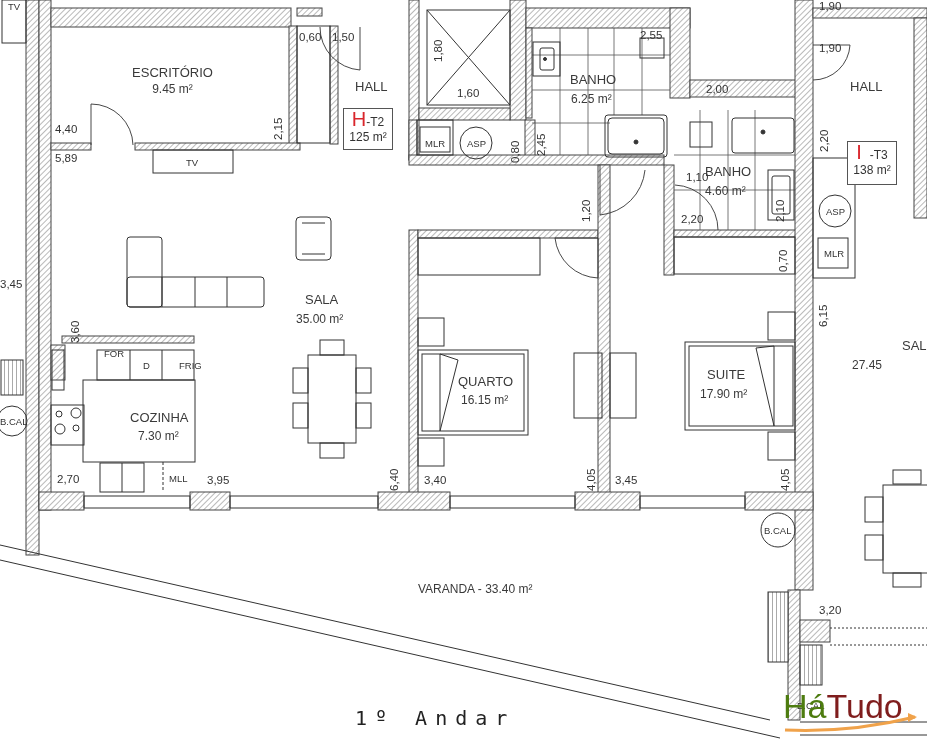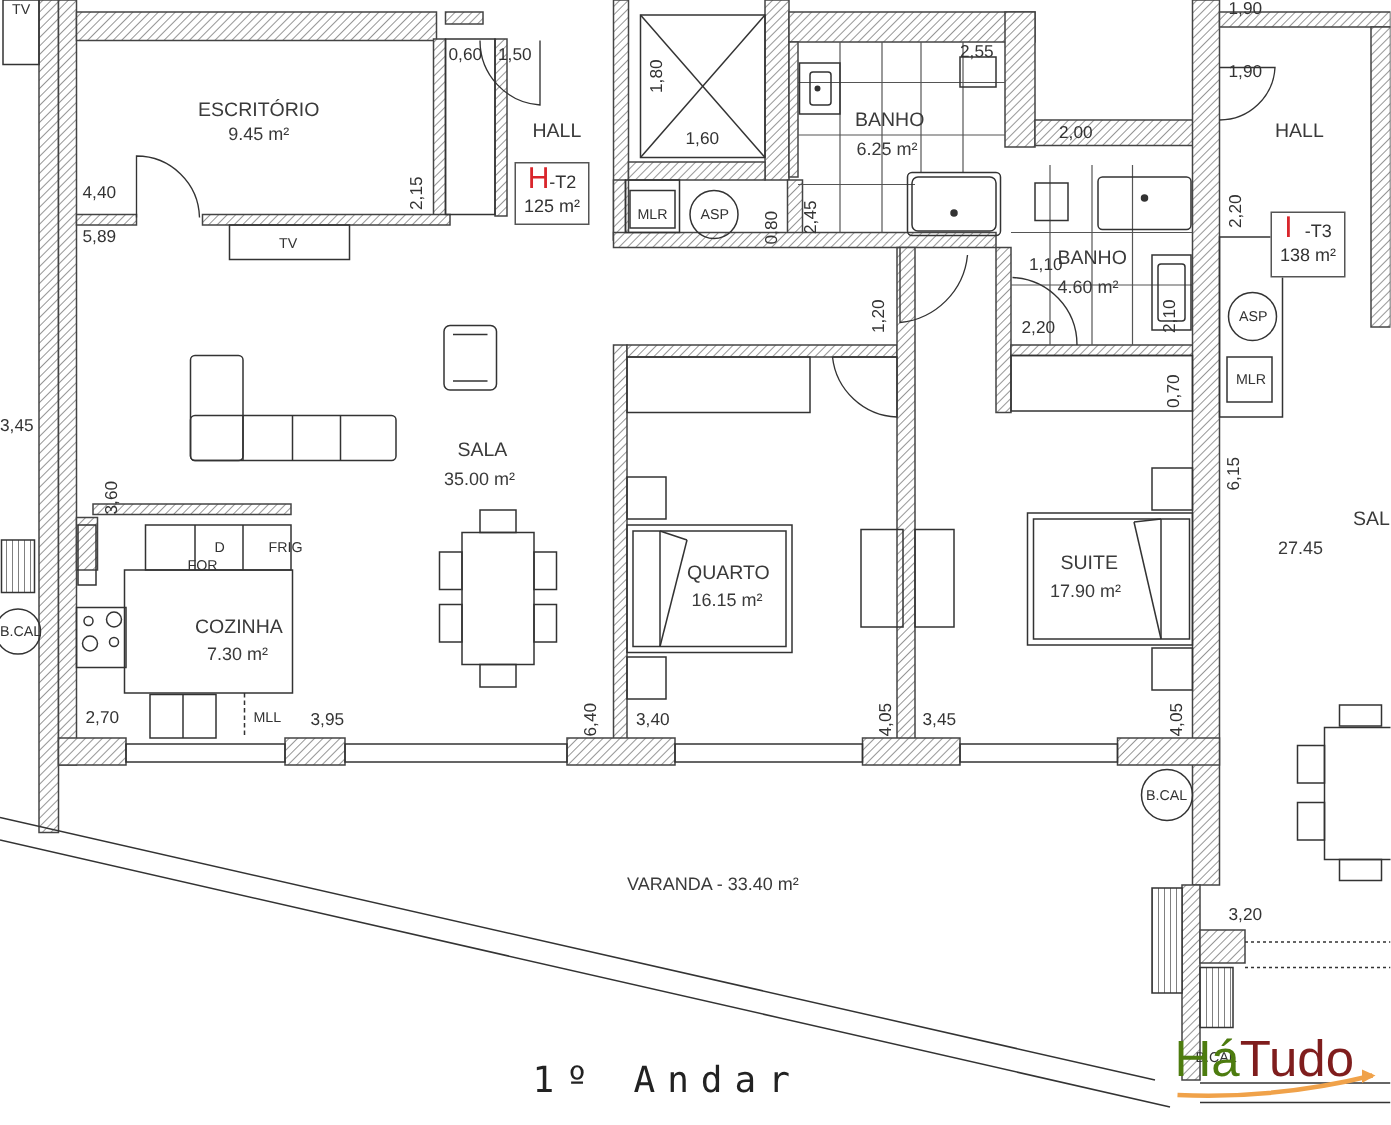--- a/index.html
+++ b/index.html
@@ -8,21 +8,21 @@
   .lbl { position:absolute; font-family:"Liberation Sans", sans-serif; color:#3a3a3a; white-space:nowrap; }
   .room-name { font-size:13px; text-align:center; }
   .room-area { font-size:12px; text-align:center; }
   .dim { font-size:11.5px; color:#333; }
   .vert { transform:rotate(-90deg); transform-origin:left top; }
   .fix { font-size:9.5px; color:#333; }
   .unit-tag { position:absolute; border:1px solid #555; background:#fff; text-align:center; }
   .unit-letter { color:#d9262c; font-size:20px; line-height:20px; }
   .unit-type { font-size:12px; color:#333; }
   .unit-area { font-size:12px; color:#333; display:block; }
-  .title { position:absolute; font-family:"DejaVu Sans Mono", monospace; font-size:24px; letter-spacing:8px; color:#222; }
+  .title { position:absolute; font-family:"DejaVu Sans Mono", monospace; font-size:20px; letter-spacing:8px; color:#222; }
   .logo { position:absolute; font-family:"Liberation Sans", sans-serif; font-size:34px; font-weight:normal; }
 </style>
 </head>
 <body>
 
 <svg id="plan" viewBox="0 0 927 750" xmlns="http://www.w3.org/2000/svg">
   <defs>
     <pattern id="hatch" patternUnits="userSpaceOnUse" width="4" height="4" patternTransform="rotate(45)">
       <rect width="4" height="4" fill="#ffffff"></rect>
       <line x1="0" y1="0" x2="0" y2="4" stroke="#8a8a8a" stroke-width="1.2"></line>
@@ -263,21 +263,21 @@
 <div class="lbl room-area" style="left:852px;top:358px;">27.45</div>
 
 <div class="lbl room-area" style="left:418px;top:582px;">VARANDA - 33.40 m²</div>
 
 <div class="lbl fix" style="left:8px;top:1px;">TV</div>
 <div class="lbl fix" style="left:186px;top:157px;">TV</div>
 <div class="lbl fix" style="left:425px;top:138px;">MLR</div>
 <div class="lbl fix" style="left:467px;top:138px;">ASP</div>
 <div class="lbl fix" style="left:824px;top:248px;">MLR</div>
 <div class="lbl fix" style="left:826px;top:206px;">ASP</div>
-<div class="lbl fix" style="left:104px;top:372px;margin-left:21px;">FOR</div>
+<div class="lbl fix" style="left:104px;top:348px;">FOR</div>
 <div class="lbl fix" style="left:143px;top:360px;">D</div>
 <div class="lbl fix" style="left:167px;top:360px;padding-left:12px;">FRIG</div>
 <div class="lbl fix" style="left:169px;top:473px;">MLL</div>
 <div class="lbl fix" style="left:0px;top:416px;">B.CAL</div>
 <div class="lbl fix" style="left:764px;top:525px;">B.CAL</div>
 <div class="lbl fix" style="left:797px;top:700px;">B.CAL</div>
 
 <div class="lbl dim" style="left:55px;top:123px;">4,40</div>
 <div class="lbl dim" style="left:55px;top:152px;">5,89</div>
 <div class="lbl dim" style="left:299px;top:31px;">0,60</div>

